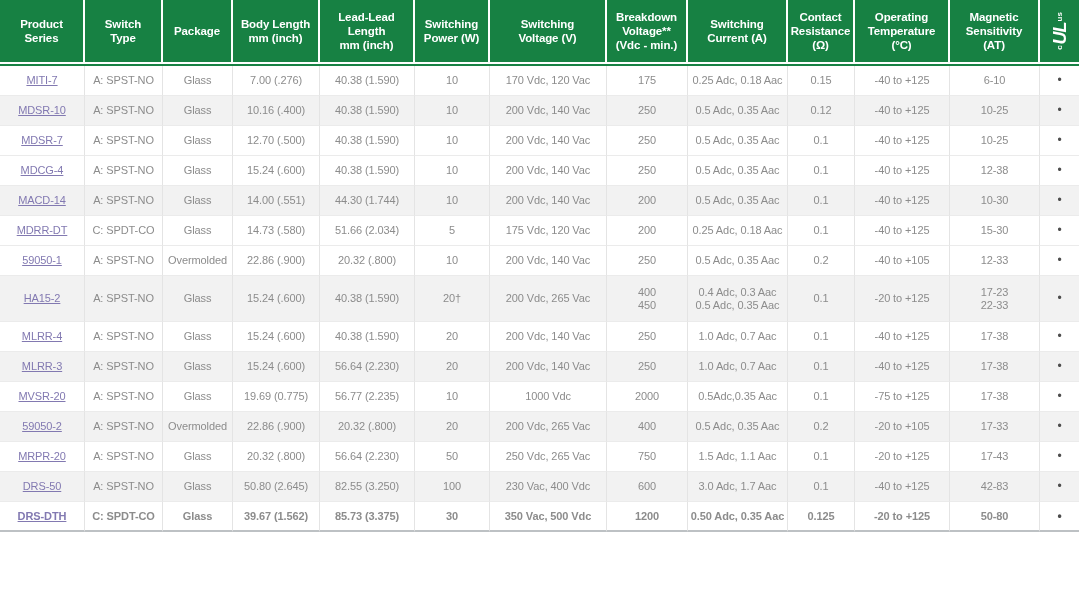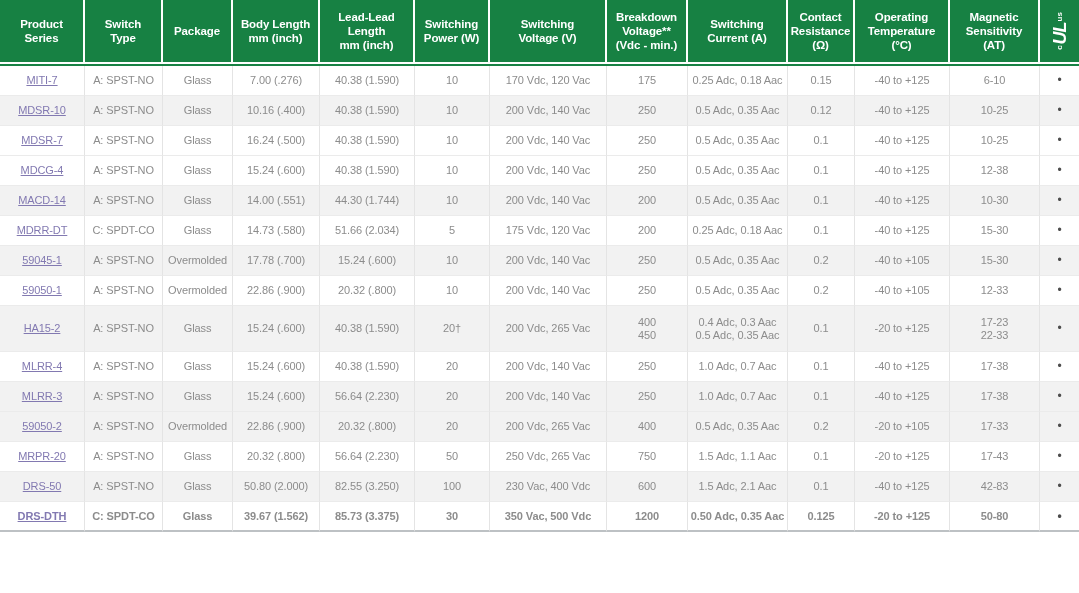--- a/index.html
+++ b/index.html
@@ -175,21 +175,21 @@
     <td>0.12</td>
     <td>-40 to +125</td>
     <td>10-25</td>
     <td class="ul-dot">•</td>
   </tr>
 
   <tr>
     <td><a class="series-link" href="#">MDSR-7</a></td>
     <td>A: SPST-NO</td>
     <td>Glass</td>
-    <td>16.24 (.500)</td>
+    <td>12.70 (.500)</td>
     <td>40.38 (1.590)</td>
     <td>10</td>
     <td>200 Vdc, 140 Vac</td>
     <td>250</td>
     <td>0.5 Adc, 0.35 Aac</td>
     <td>0.1</td>
     <td>-40 to +125</td>
     <td>10-25</td>
     <td class="ul-dot">•</td>
   </tr>
@@ -236,35 +236,20 @@
     <td>5</td>
     <td>175 Vdc, 120 Vac</td>
     <td>200</td>
     <td>0.25 Adc, 0.18 Aac</td>
     <td>0.1</td>
     <td>-40 to +125</td>
     <td>15-30</td>
     <td class="ul-dot">•</td>
   </tr>
 
-  <tr class="stripe">
-    <td><a class="series-link" href="#">59045-1</a></td>
-    <td>A: SPST-NO</td>
-    <td>Overmolded</td>
-    <td>17.78 (.700)</td>
-    <td>15.24 (.600)</td>
-    <td>10</td>
-    <td>200 Vdc, 140 Vac</td>
-    <td>250</td>
-    <td>0.5 Adc, 0.35 Aac</td>
-    <td>0.2</td>
-    <td>-40 to +105</td>
-    <td>15-30</td>
-    <td class="ul-dot">•</td>
-  </tr>
 
   <tr>
     <td><a class="series-link" href="#">59050-1</a></td>
     <td>A: SPST-NO</td>
     <td>Overmolded</td>
     <td>22.86 (.900)</td>
     <td>20.32 (.800)</td>
     <td>10</td>
     <td>200 Vdc, 140 Vac</td>
     <td>250</td>
@@ -319,20 +304,35 @@
     <td>20</td>
     <td>200 Vdc, 140 Vac</td>
     <td>250</td>
     <td>1.0 Adc, 0.7 Aac</td>
     <td>0.1</td>
     <td>-40 to +125</td>
     <td>17-38</td>
     <td class="ul-dot">•</td>
   </tr>
 
+  <tr>
+    <td><a class="series-link" href="#">MVSR-20</a></td>
+    <td>A: SPST-NO</td>
+    <td>Glass</td>
+    <td>19.69 (0.775)</td>
+    <td>56.77 (2.235)</td>
+    <td>10</td>
+    <td>1000 Vdc</td>
+    <td>2000</td>
+    <td>0.5Adc,0.35 Aac</td>
+    <td>0.1</td>
+    <td>-75 to +125</td>
+    <td>17-38</td>
+    <td class="ul-dot">•</td>
+  </tr>
 
   <tr class="stripe">
     <td><a class="series-link" href="#">59050-2</a></td>
     <td>A: SPST-NO</td>
     <td>Overmolded</td>
     <td>22.86 (.900)</td>
     <td>20.32 (.800)</td>
     <td>20</td>
     <td>200 Vdc, 265 Vac</td>
     <td>400</td>
@@ -356,26 +356,26 @@
     <td>0.1</td>
     <td>-20 to +125</td>
     <td>17-43</td>
     <td class="ul-dot">•</td>
   </tr>
 
   <tr class="stripe">
     <td><a class="series-link" href="#">DRS-50</a></td>
     <td>A: SPST-NO</td>
     <td>Glass</td>
-    <td>50.80 (2.000)</td>
+    <td>50.80 (2.645)</td>
     <td>82.55 (3.250)</td>
     <td>100</td>
     <td>230 Vac, 400 Vdc</td>
     <td>600</td>
-    <td>1.5 Adc, 2.1 Aac</td>
+    <td>3.0 Adc, 1.7 Aac</td>
     <td>0.1</td>
     <td>-40 to +125</td>
     <td>42-83</td>
     <td class="ul-dot">•</td>
   </tr>
 
   <tr class="last">
     <td><a class="series-link" href="#">DRS-DTH</a></td>
     <td>C: SPDT-CO</td>
     <td>Glass</td>

